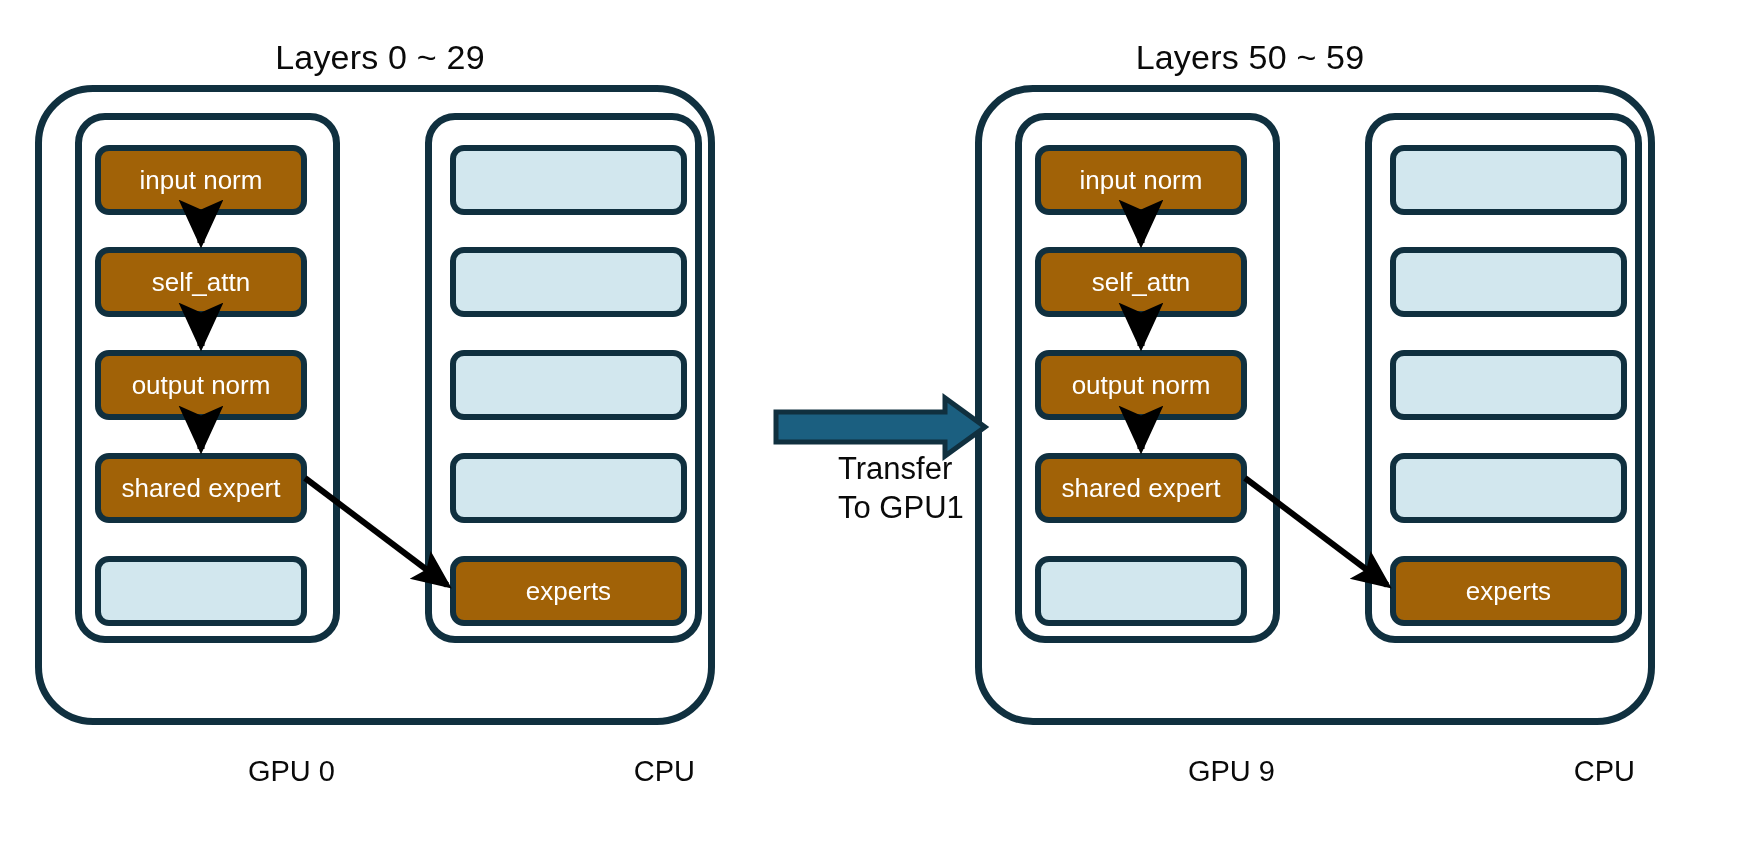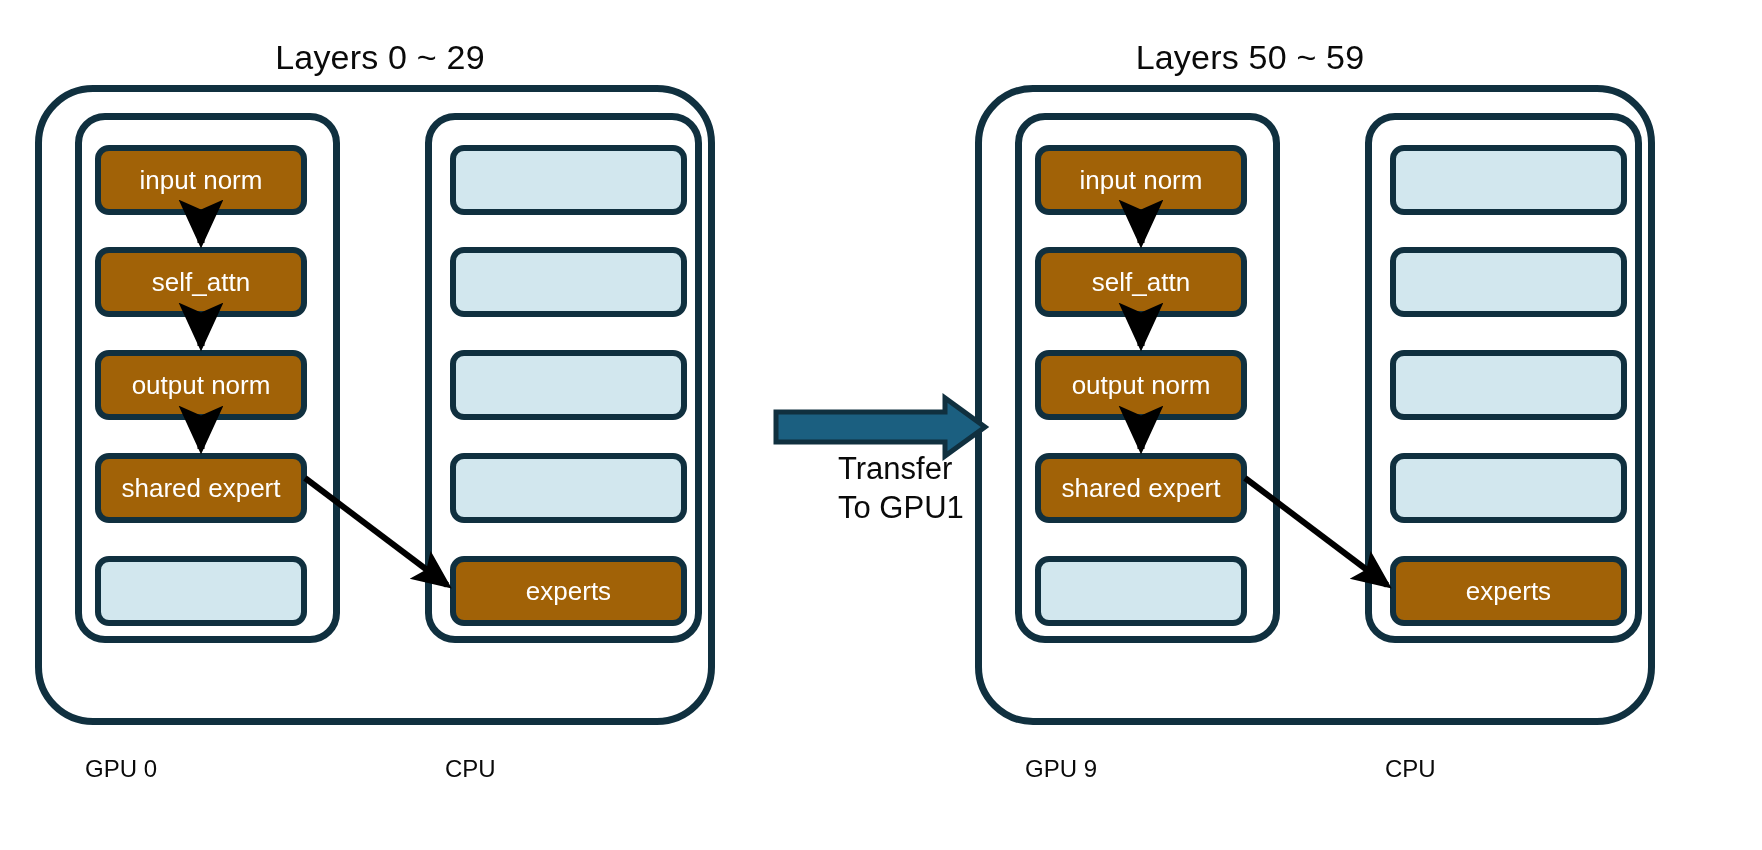--- a/index.html
+++ b/index.html
@@ -60,24 +60,24 @@
     font-size: 26px;
     line-height: 1;
     white-space: nowrap;
   }
   .blk.pink { background: #a16207; color: #ffffff; }
   .blk.blue { background: #d2e7ee; color: #10303f; }
 
   
   .dev-label {
     position: absolute;
-    font-size: 24px;
+    font-size: 29px;
     color: #0a0a0a;
     white-space: nowrap;
-    text-align: left;
+    text-align: right;
   }
 
   
   #arrows {
     position: absolute;
     left: 0; top: 0;
     width: 1762px; height: 850px;
     pointer-events: none;
   }
 

